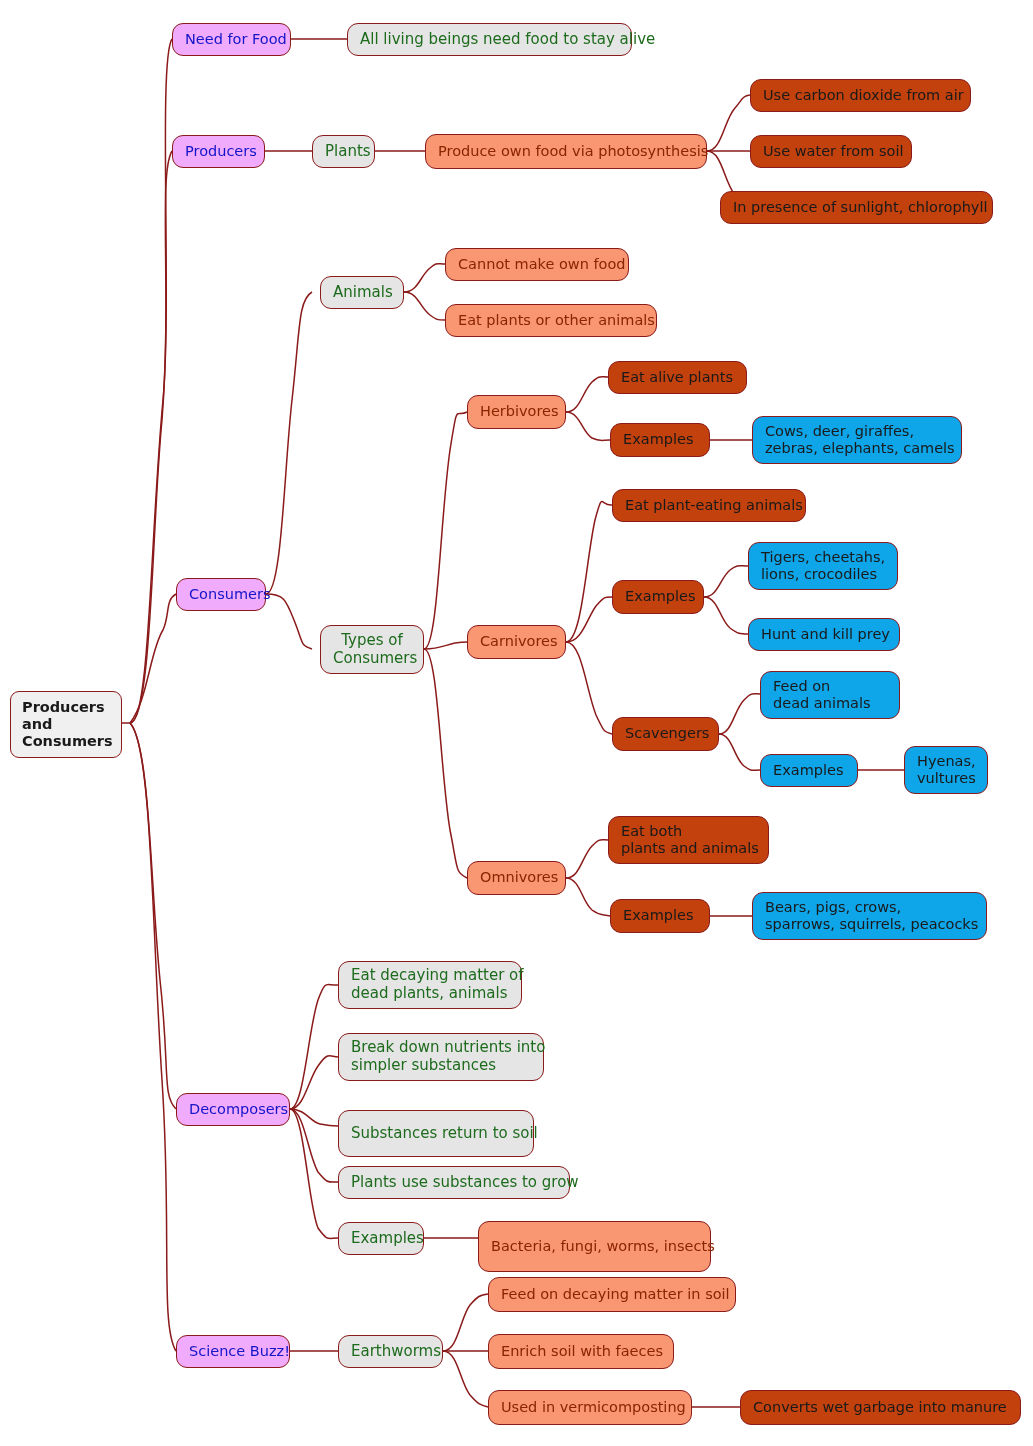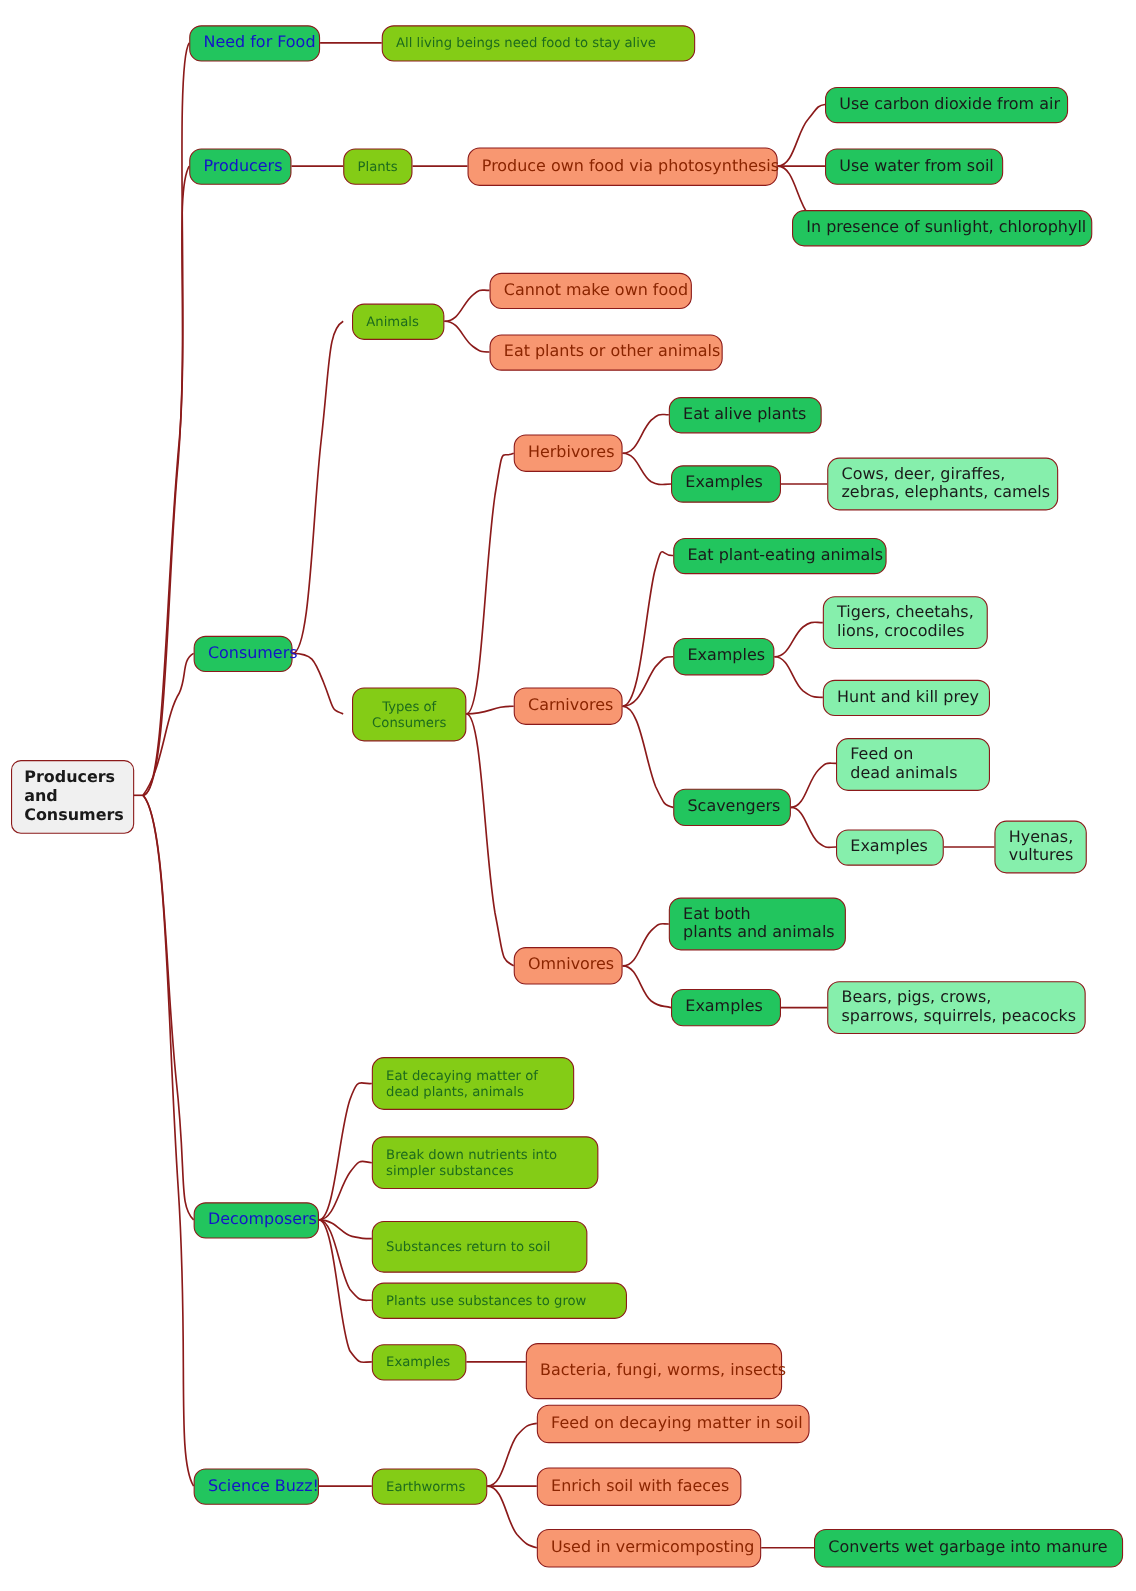--- a/index.html
+++ b/index.html
@@ -7,26 +7,26 @@
        font-family:"DejaVu Sans","Liberation Sans",sans-serif;}
   #stage{position:absolute;left:0;top:0;width:1033px;height:1446px;}
   #links{position:absolute;left:0;top:0;width:1033px;height:1446px;}
   .node{position:absolute;box-sizing:border-box;border:1.6px solid #8b1a1a;
         border-radius:11px;display:flex;align-items:center;
         white-space:pre;line-height:1.18;z-index:3;}
   .node .t{display:block;width:100%;}
   
   .lv0{background:#f0f0f0;color:#1a1a1a;font-weight:bold;font-size:14.5px;
        padding:7px 11px;border-width:1.7px;border-radius:9px;}
-  .lv1{background:#22c55e;color:#1414c8;font-size:14.5px;padding:6px 12px;
+  .lv1{background:#f0abfc;color:#1414c8;font-size:14.5px;padding:6px 12px;
        justify-content:center;text-align:center;}
-  .lv2{background:#84cc16;color:#1d6b1d;font-size:12px;padding:6px 12px;}
+  .lv2{background:#e5e5e5;color:#1d6b1d;font-size:15px;padding:6px 12px;}
   .lv3{background:#f89771;color:#8b2500;font-size:14.5px;padding:6px 12px;}
-  .lv4{background:#22c55e;color:#1a1a1a;font-size:14.5px;padding:6px 12px;}
-  .lv5{background:#86efac;color:#1a1a1a;font-size:14.5px;padding:6px 12px;}
+  .lv4{background:#c2410c;color:#1a1a1a;font-size:14.5px;padding:6px 12px;}
+  .lv5{background:#0ea5e9;color:#1a1a1a;font-size:14.5px;padding:6px 12px;}
   .ctr{justify-content:center;text-align:center;}
 </style>
 </head>
 <body>
 
 <div id="stage">
 
   <svg id="links" viewBox="0 0 1033 1446" width="1033" height="1446" aria-hidden="true">
     <g fill="none" stroke="#8b1a1a" stroke-width="1.5">
 

